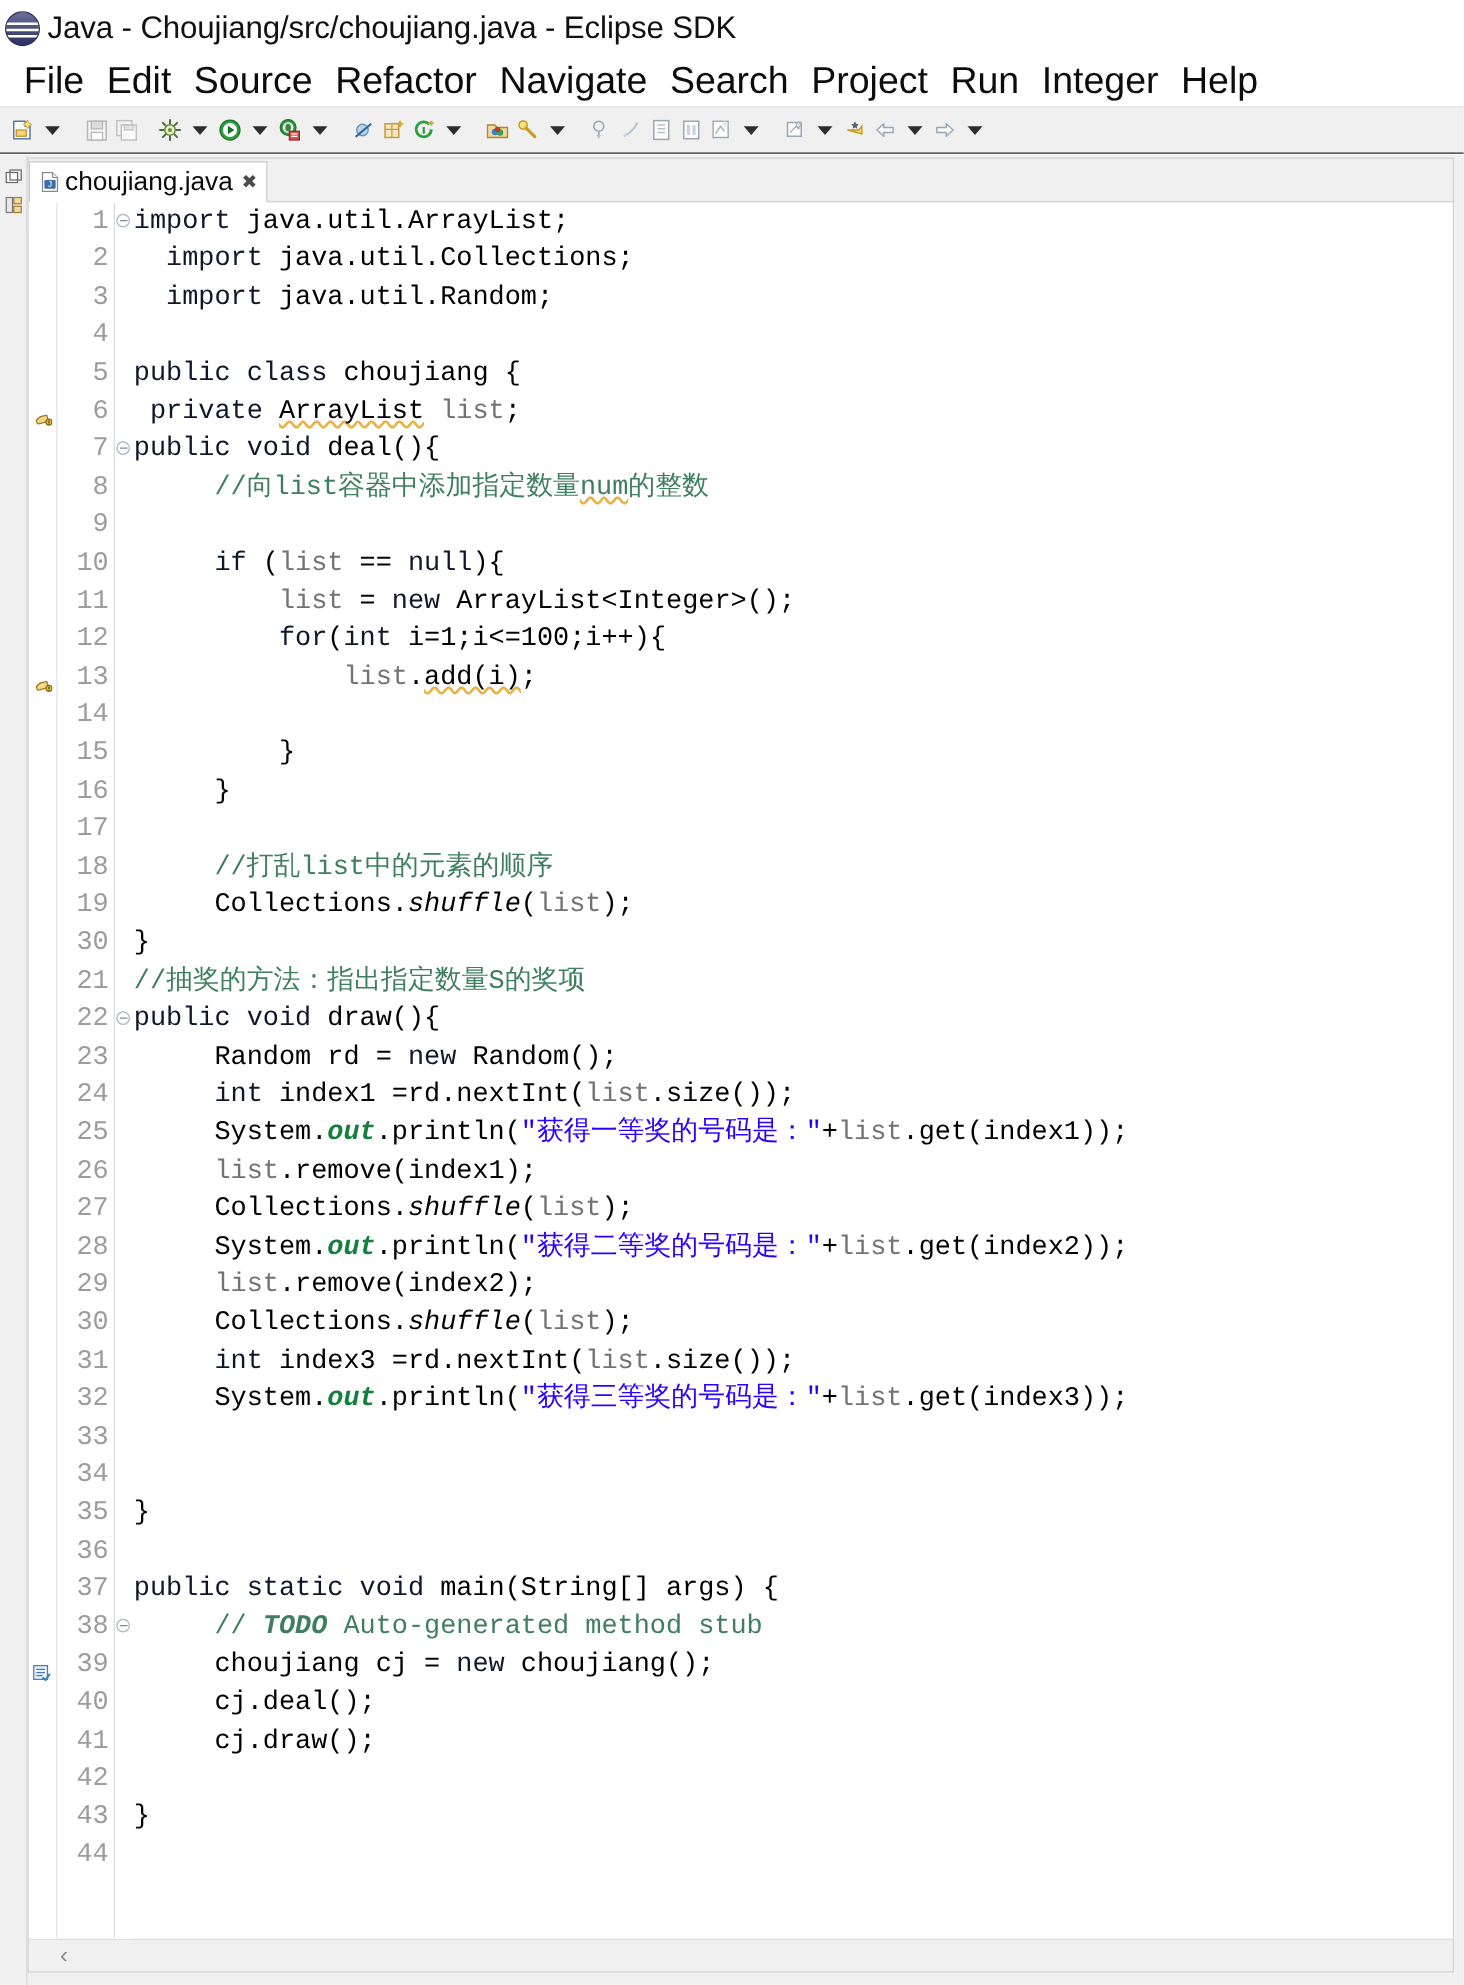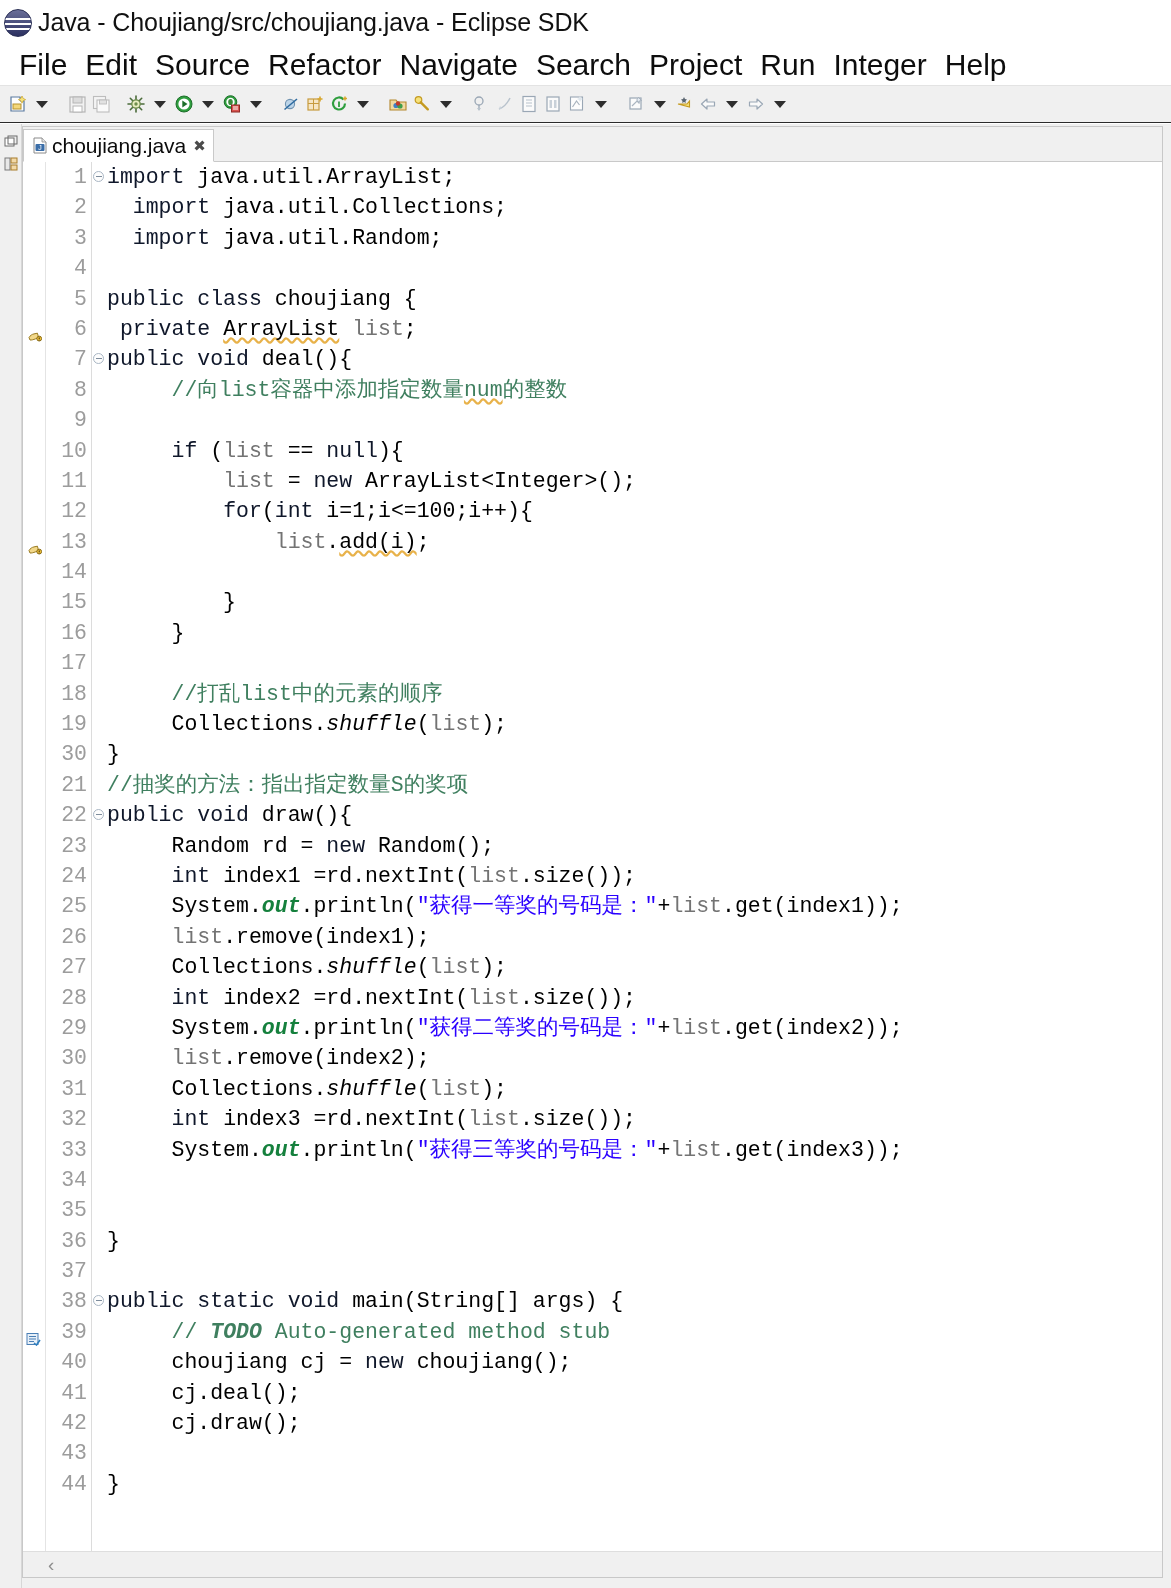--- a/index.html
+++ b/index.html
@@ -688,21 +688,20 @@
           <div class="code-line"><span>     </span><span class="cm">//打乱list中的元素的顺序</span></div>
           <div class="code-line"><span>     Collections.</span><span class="mth">shuffle</span><span>(</span><span class="fld">list</span><span>);</span></div>
           <div class="code-line"><span>}</span></div>
           <div class="code-line"><span class="cm">//抽奖的方法：指出指定数量S的奖项</span></div>
           <div class="code-line"><span class="kw">public void</span><span> draw(){</span></div>
           <div class="code-line"><span>     Random rd = </span><span class="kw">new</span><span> Random();</span></div>
           <div class="code-line"><span>     </span><span class="kw">int</span><span> index1 =rd.nextInt(</span><span class="fld">list</span><span>.size());</span></div>
           <div class="code-line"><span>     System.</span><span class="stat">out</span><span>.println(</span><span class="str">"获得一等奖的号码是："</span><span>+</span><span class="fld">list</span><span>.get(index1));</span></div>
           <div class="code-line"><span>     </span><span class="fld">list</span><span>.remove(index1);</span></div>
           <div class="code-line"><span>     Collections.</span><span class="mth">shuffle</span><span>(</span><span class="fld">list</span><span>);</span></div>
-          <div class="code-line"><span>     </span><span class="kw">int</span><span> index2 =rd.nextInt(</span><span class="fld">list</span><span>.size());</span></div>
           <div class="code-line"><span>     System.</span><span class="stat">out</span><span>.println(</span><span class="str">"获得二等奖的号码是："</span><span>+</span><span class="fld">list</span><span>.get(index2));</span></div>
           <div class="code-line"><span>     </span><span class="fld">list</span><span>.remove(index2);</span></div>
           <div class="code-line"><span>     Collections.</span><span class="mth">shuffle</span><span>(</span><span class="fld">list</span><span>);</span></div>
           <div class="code-line"><span>     </span><span class="kw">int</span><span> index3 =rd.nextInt(</span><span class="fld">list</span><span>.size());</span></div>
           <div class="code-line"><span>     System.</span><span class="stat">out</span><span>.println(</span><span class="str">"获得三等奖的号码是："</span><span>+</span><span class="fld">list</span><span>.get(index3));</span></div>
           <div class="code-line">&nbsp;</div>
           <div class="code-line">&nbsp;</div>
           <div class="code-line"><span>}</span></div>
           <div class="code-line">&nbsp;</div>
           <div class="code-line"><span class="kw">public static void</span><span> main(String[] args) {</span></div>

